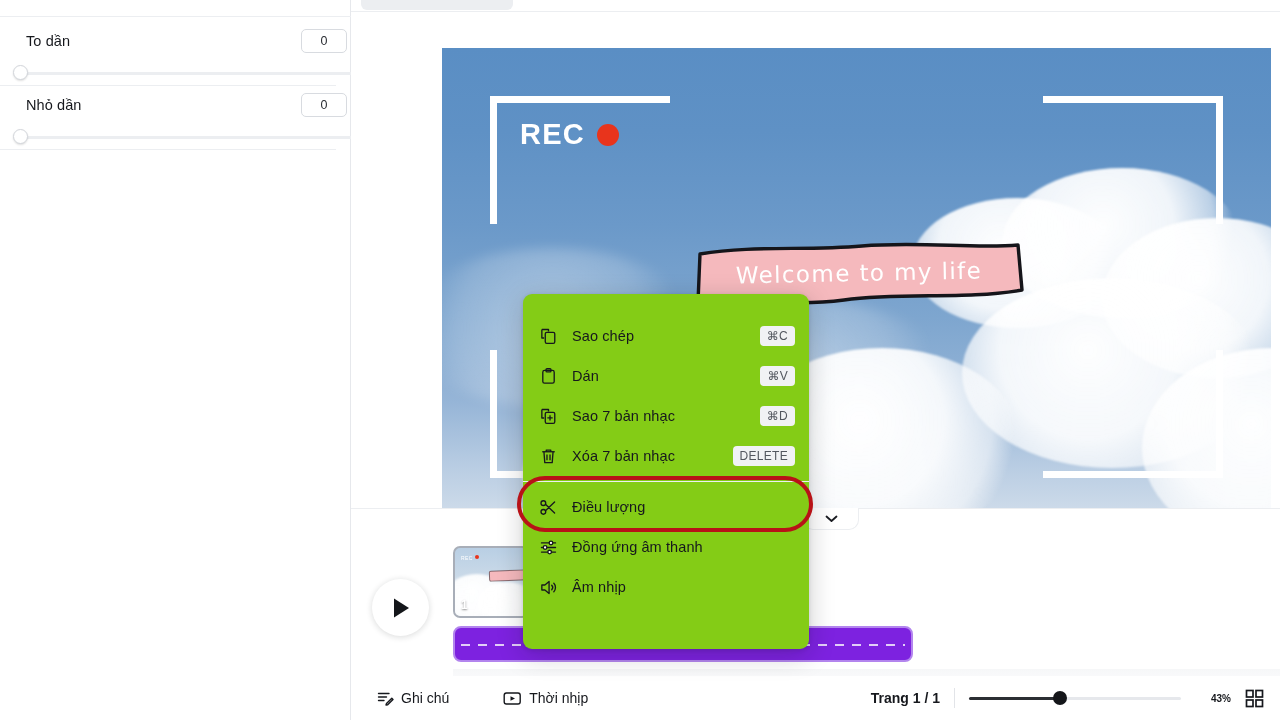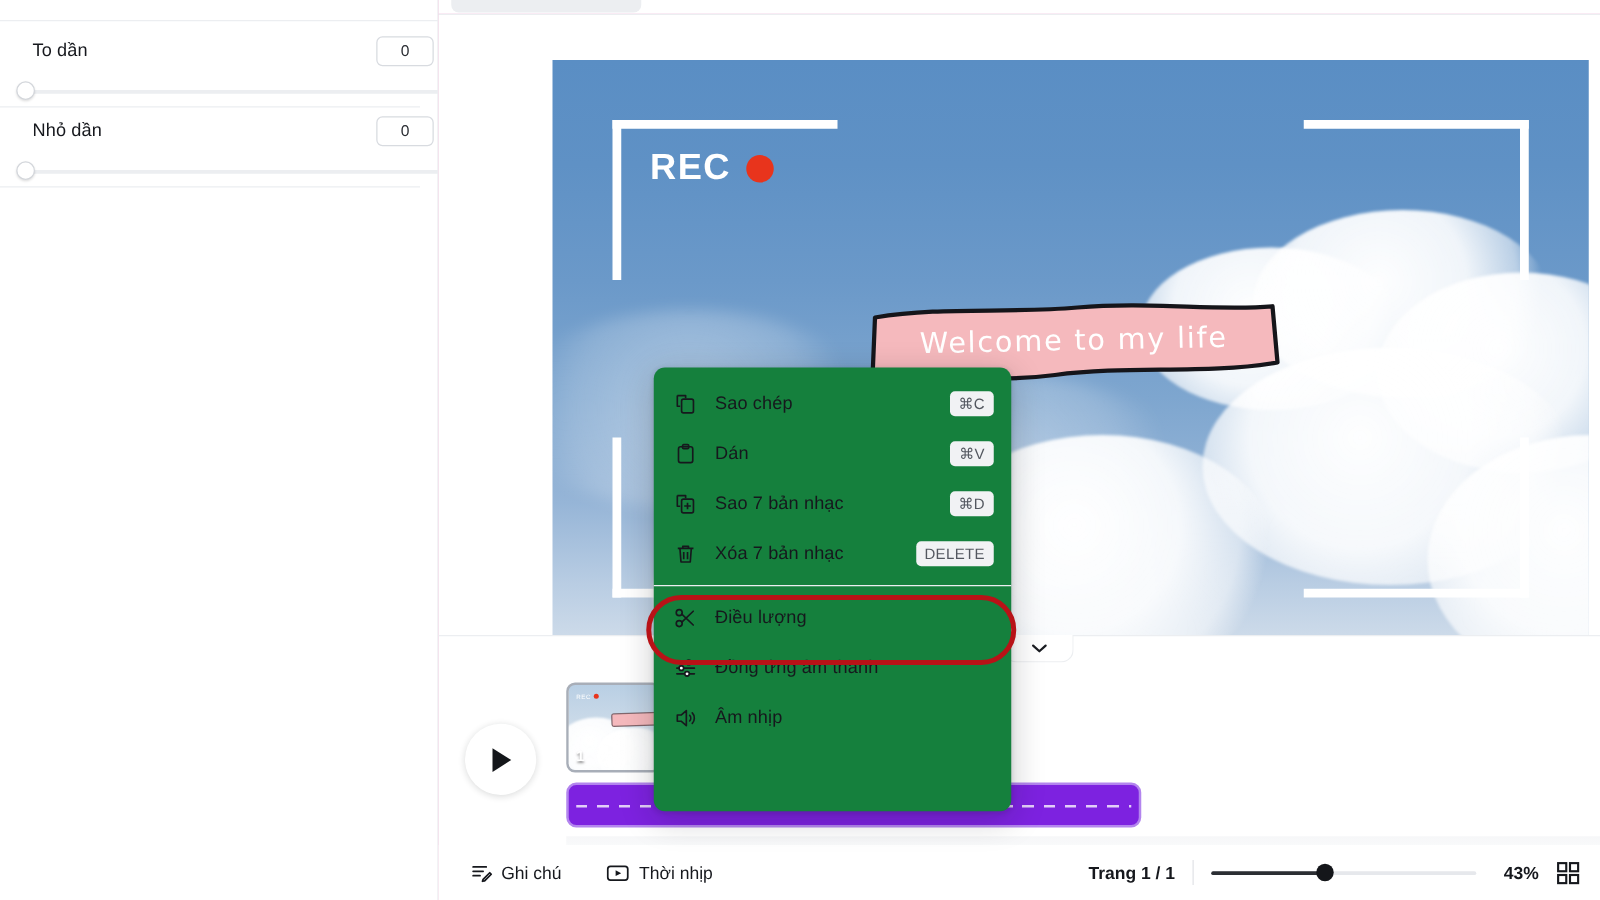--- a/index.html
+++ b/index.html
@@ -45,21 +45,21 @@
     background: #ffffff; border: 1px solid #d3d6db;
     box-shadow: 0 1px 2px rgba(0,0,0,.13);
   }
   .prop-sep {
     position: absolute; left: 0; width: 336px; height: 1px; background: #eceef1;
   }
 
   
   #stage-area {
     position: absolute; left: 351px; top: 0;
-    width: 929px; height: 720px; background: #f9a8d4;
+    width: 929px; height: 720px; background: #a21caf;
   }
   #top-strip {
     position: absolute; left: 0; top: 0; width: 929px; height: 11px;
     background: #ffffff;
   }
   #top-tab-ghost {
     position: absolute; left: 10px; top: -14px;
     width: 152px; height: 24px; border-radius: 6px;
     background: #eceef1;
   }
@@ -177,46 +177,46 @@
   
   #bottom-bar {
     position: absolute; left: 0; bottom: 0; width: 929px; height: 44px;
     background: #ffffff;
     display: flex; align-items: center;
   }
   .bb-btn {
     display: flex; align-items: center; gap: 7px;
     font-size: 14px; color: #16181d; padding: 4px 6px; border-radius: 5px;
   }
-  #bb-left { position: absolute; left: 20px; display: flex; gap: 24px; align-items: center; }
+  #bb-left { position: absolute; left: 20px; display: flex; gap: 42px; align-items: center; }
   #bb-right { position: absolute; right: 16px; display: flex; align-items: center; gap: 14px; }
   #page-indicator { font-size: 14px; font-weight: 600; color: #16181d; }
   #bb-divider { width: 1px; height: 20px; background: #e2e4e8; }
   #zoom-slider { position: relative; width: 212px; height: 16px; }
   #zoom-track-bg {
     position: absolute; left: 0; right: 0; top: 7px; height: 2.5px;
     border-radius: 2px; background: #e6e8ec;
   }
   #zoom-track-fill {
     position: absolute; left: 0; top: 7px; height: 2.5px;
     border-radius: 2px; background: #2b2e33;
   }
   #zoom-thumb {
     position: absolute; top: 1px; width: 14px; height: 14px;
     border-radius: 50%; background: #14161a;
   }
-  #zoom-pct { font-size: 14px; font-weight: 600; color: #16181d; min-width: 36px; text-align: right; }
+  #zoom-pct { font-size: 10px; font-weight: 600; color: #16181d; min-width: 36px; text-align: right; }
 
   
   #context-menu {
     position: absolute; left: 523px; top: 294px;
     width: 286px; height: 355px;
-    background: #15803d; border-radius: 9px;
+    background: #84cc16; border-radius: 9px;
     box-shadow: 0 6px 26px rgba(16,18,22,.22), 0 1px 4px rgba(16,18,22,.12);
-    padding: 9px 0;
+    padding: 22px 0;
     z-index: 40;
   }
   .menu-item {
     position: relative; display: flex; align-items: center;
     height: 40px; padding: 0 14px 0 16px; gap: 14px;
   }
   .menu-icon { width: 19px; height: 19px; flex: 0 0 19px; display: block; }
   .menu-label { font-size: 14.5px; color: #16181d; flex: 1; letter-spacing: .1px; }
   .menu-shortcut {
     font-size: 12px; color: #53575f; background: #f1f2f4;

